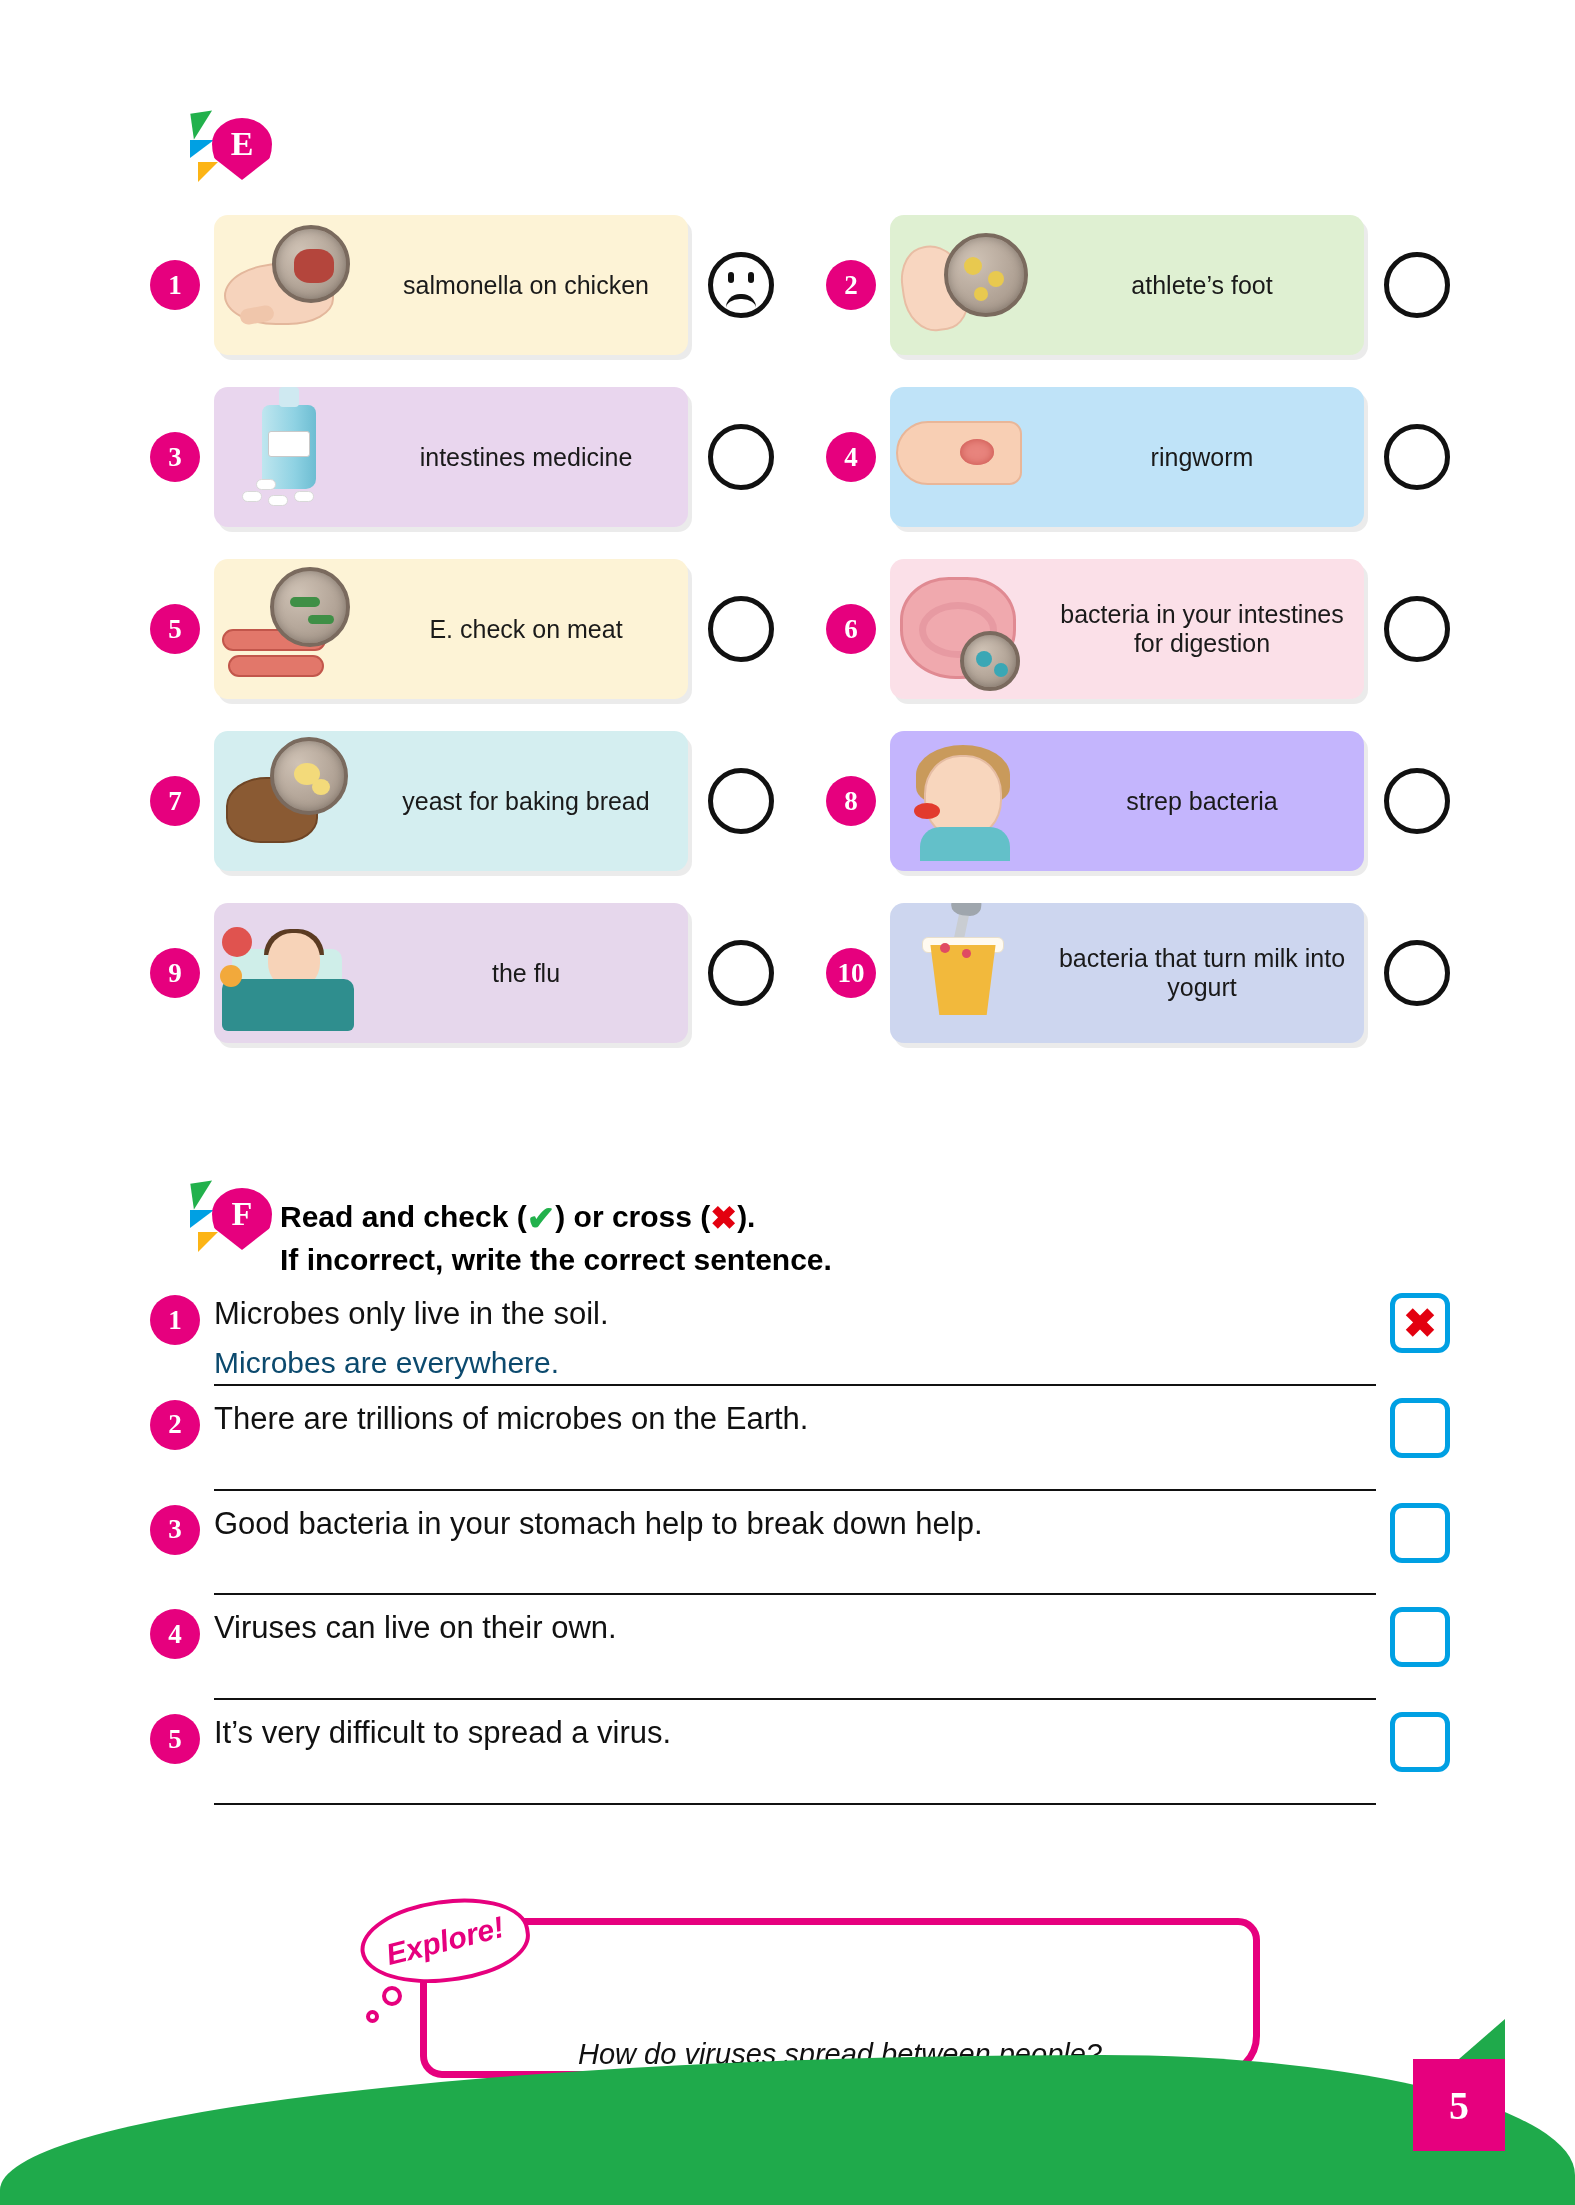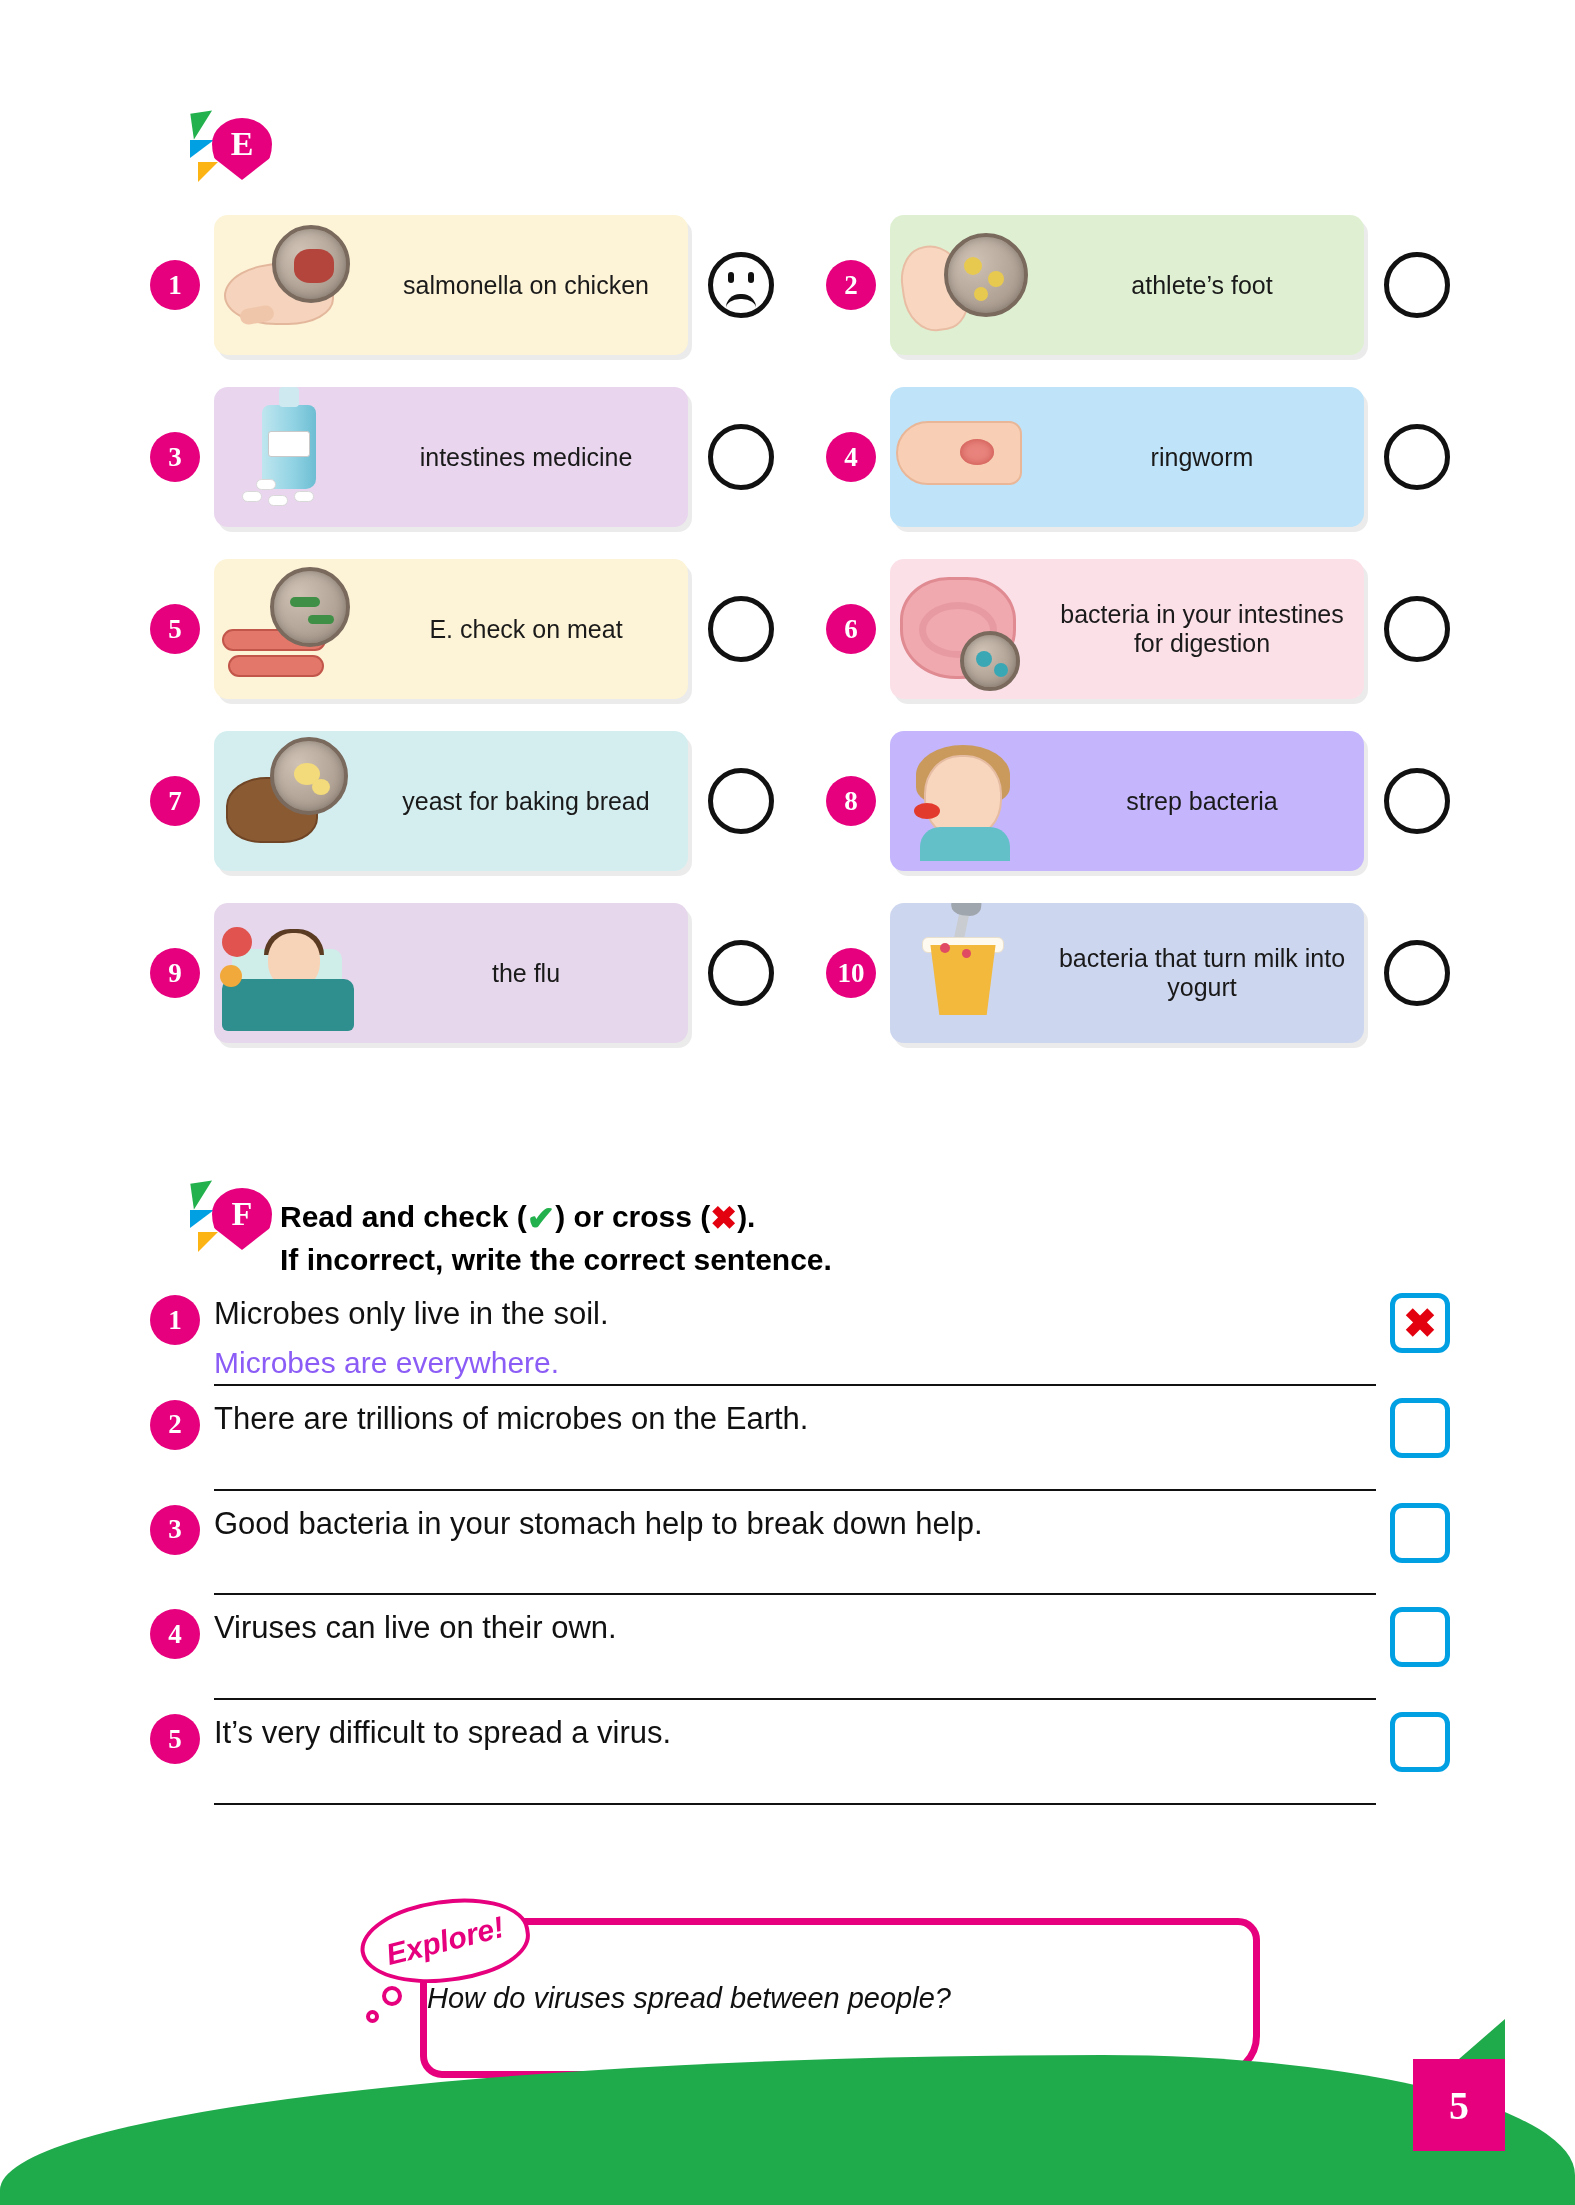--- a/index.html
+++ b/index.html
@@ -331,21 +331,21 @@
     font-size: 31px;
     color: #111;
     line-height: 1.25;
     padding: 4px 0 6px 0;
   }
   .write-line {
     border-bottom: 2px solid #111;
     height: 46px;
     margin-bottom: 6px;
     font-size: 30px;
-    color: #8b5cf6;
+    color: #0c4a6e;
     padding-top: 6px;
   }
   .checkbox {
     flex: 0 0 60px;
     width: 60px; height: 60px;
     border: 5px solid #00a0e3;
     border-radius: 12px;
     display: flex; align-items: center; justify-content: center;
     margin-top: 2px;
   }
@@ -360,22 +360,22 @@
     width: 900px; height: 200px;
   }
   .explore-box {
     position: absolute;
     left: 60px; top: 18px;
     width: 840px; height: 160px;
     border: 7px solid #e6007e;
     border-radius: 42px 22px 42px 22px;
     background: #fff;
     display: flex;
-    flex-direction: column;
-    align-items: flex-start;
+    flex-direction: row;
+    align-items: flex-end;
     justify-content: center;
     gap: 10px;
   }
   .explore-box .q {
     font-style: italic;
     font-size: 29px;
     color: #111;
   }
   .explore-tag {
     position: absolute;

